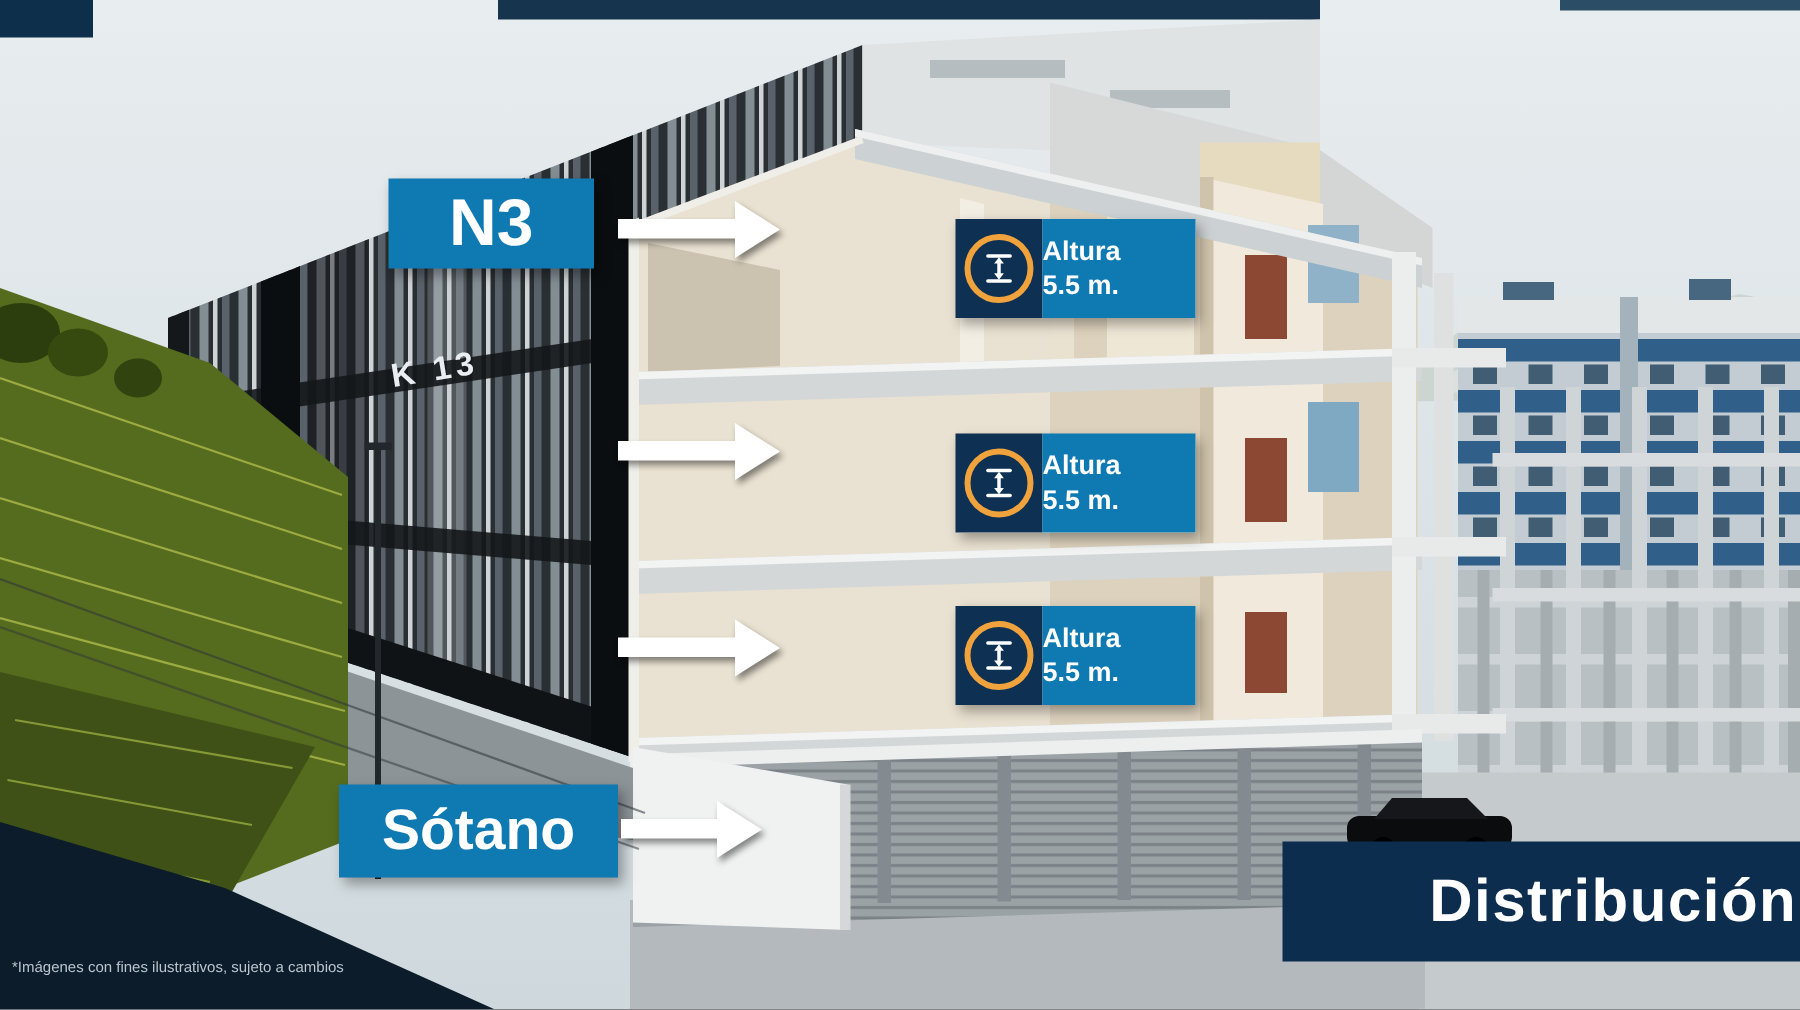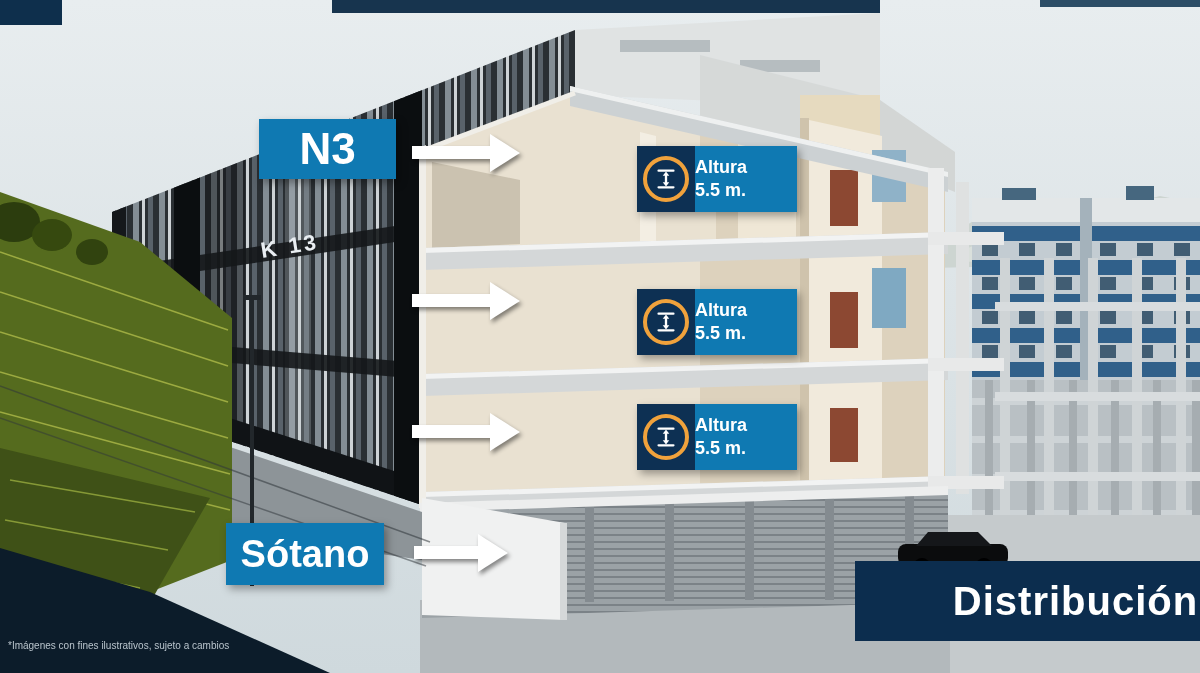--- a/index.html
+++ b/index.html
@@ -10,21 +10,21 @@
   .scene{position:absolute;left:0;top:0;width:1200px;height:673px;}
   
   .floor-badge{
     position:absolute;background:#0f79b2;color:#fff;font-weight:bold;
     display:flex;align-items:center;justify-content:center;
     box-shadow:3px 4px 8px rgba(0,0,0,.35);
   }
   #badge-n3{left:259px;top:119px;width:137px;height:60px;font-size:44px;}
   #badge-n2{left:259px;top:267px;width:137px;height:66px;font-size:44px;}
   #badge-n1{left:259px;top:397px;width:137px;height:66px;font-size:44px;}
-  #badge-sotano{left:226px;top:523px;width:158px;height:62px;font-size:38px;}
+  #badge-sotano{left:226px;top:523px;width:186px;height:62px;font-size:38px;}
   
   .arrow{
     position:absolute;height:13px;background:#fff;
     filter:drop-shadow(2px 3px 2px rgba(0,0,0,.45));
   }
   .arrow::after{
     content:"";position:absolute;left:100%;top:50%;transform:translateY(-50%);
     width:0;height:0;border-left:30px solid #fff;
     border-top:19px solid transparent;border-bottom:19px solid transparent;
   }

